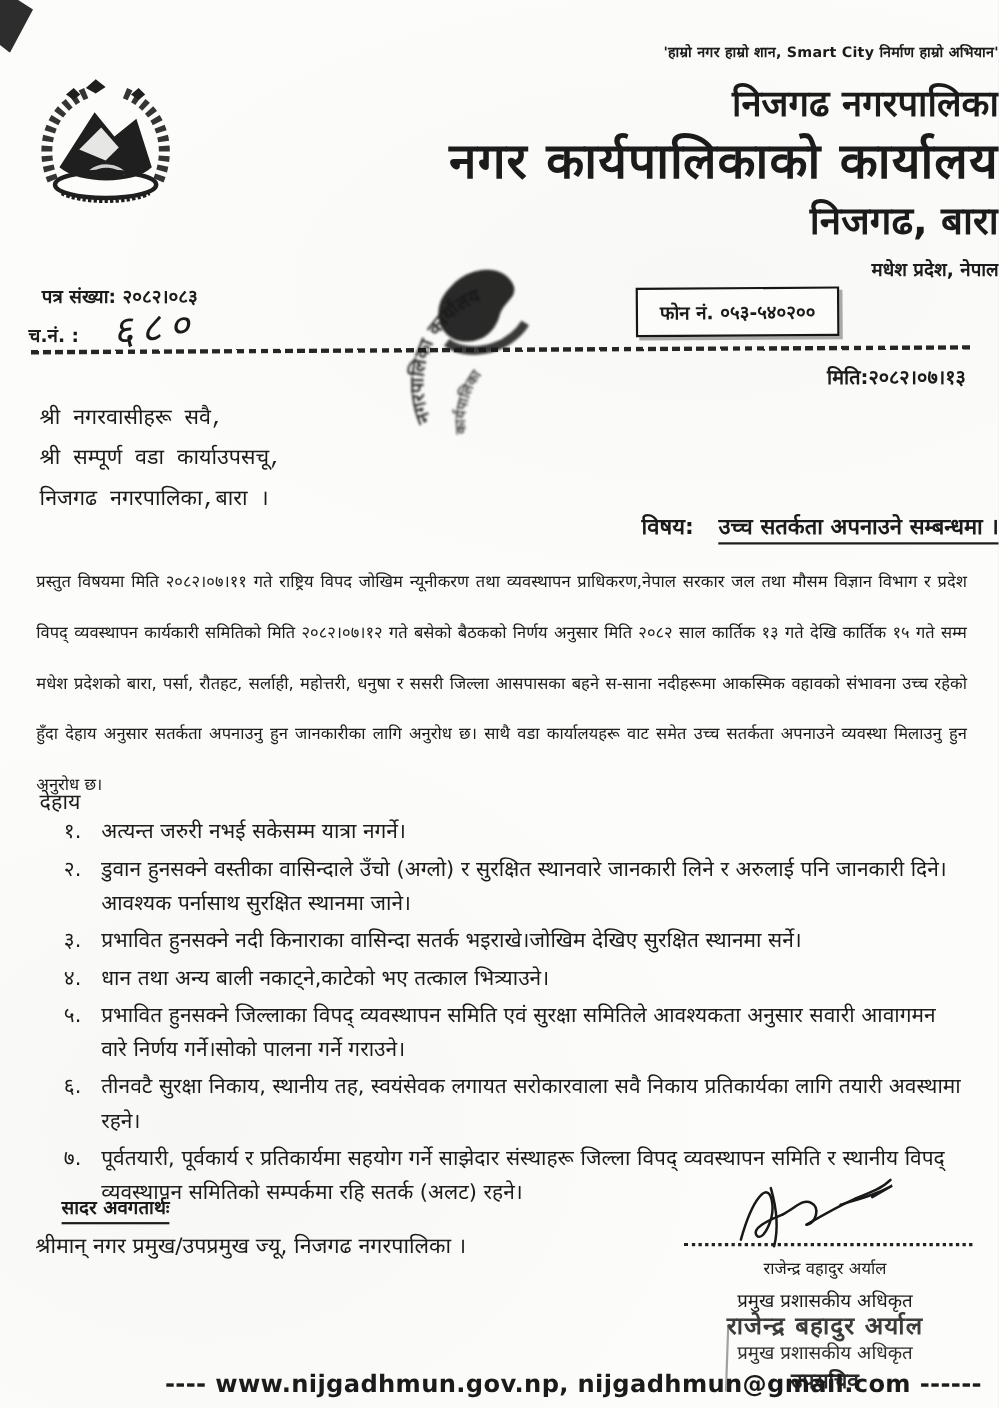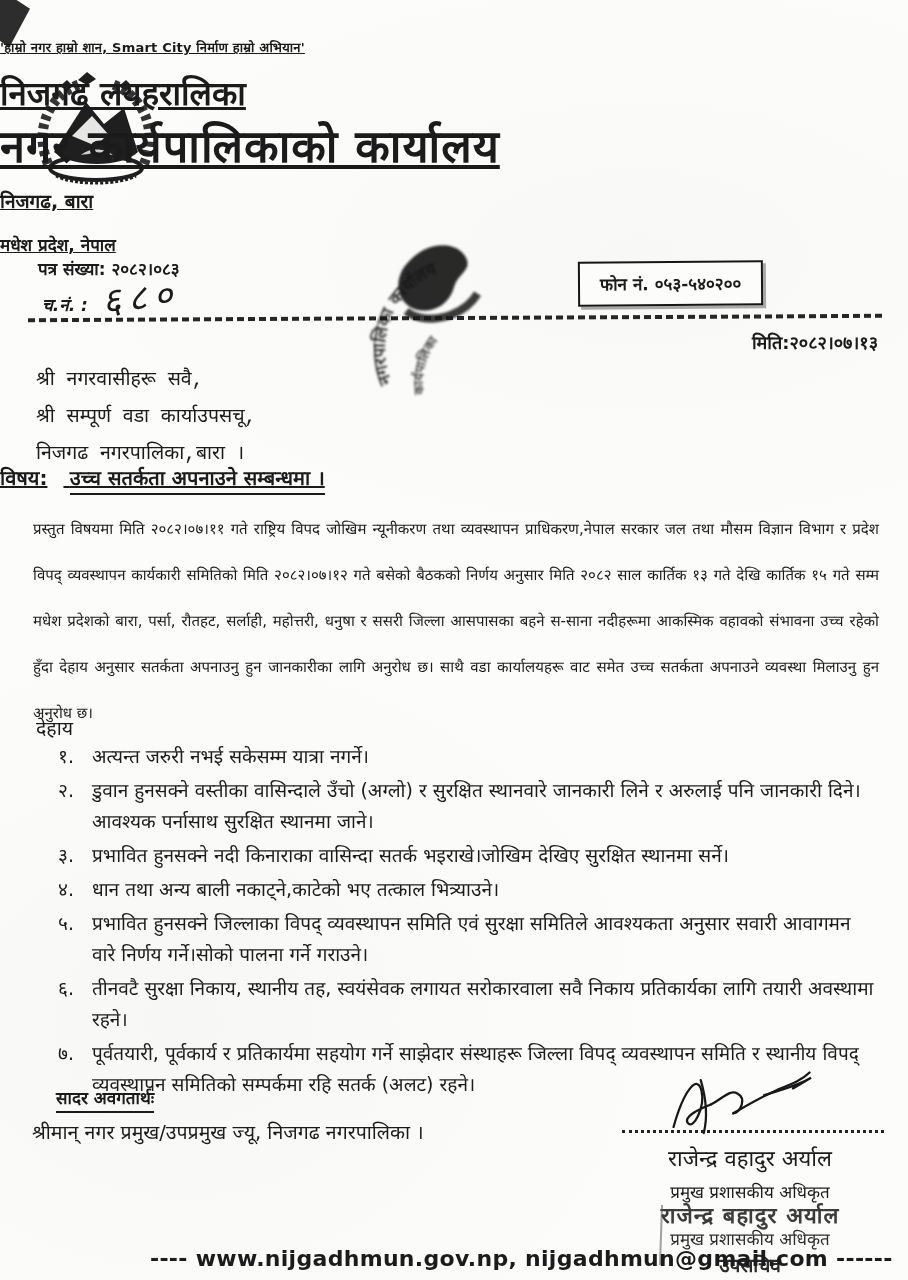--- a/index.html
+++ b/index.html
@@ -10,40 +10,40 @@
     margin:0 auto;
     background:
       radial-gradient(ellipse 600px 300px at 70% 20%, rgba(0,0,0,0.015), transparent),
       radial-gradient(ellipse 500px 400px at 20% 80%, rgba(0,0,0,0.02), transparent),
       #fcfcfa;
     font-family:"DejaVu Sans", sans-serif;
     color:#1b1b1b;
     overflow:hidden;
   }
   .abs { position:absolute; }
-  .ctr { left:0; right:0; text-align:left;text-decoration:underline; }
+  .ctr { left:0; right:0; text-align:right; }
 
   .corner-mark {
     left:0; top:0; width:30px; height:48px;
     background:#161616;
     clip-path:polygon(0 0, 55% 0, 100% 18%, 30% 100%, 0 85%);
     opacity:.9;
   }
 
   .slogan { top:38px; font-size:13px; font-weight:bold; letter-spacing:.2px; }
   .municipality { top:70px; font-size:33px; font-weight:bold; }
   .office-title { top:114px; font-size:45px; font-weight:bold; letter-spacing:1px; }
-  .address { top:188px; font-size:19px; font-weight:bold; }
+  .address { top:176px; font-size:35px; font-weight:bold; }
   .province { top:233px; font-size:17px; font-weight:bold; }
 
   .logo { left:26px; top:64px; width:140px; height:158px; }
 
   .meta-label { font-size:17px; font-weight:bold; }
   .letter-no { left:38px; top:257px; }
-  .ref-no { left:42px; top:293px;font-style:italic; }
+  .ref-no { left:26px; top:293px; }
   .ref-no-value {
     left:102px; top:272px;
     font-size:36px; font-style:italic; letter-spacing:7px;
     transform:rotate(-6deg); font-weight:normal;
   }
   .phone-box {
     left:578px; top:261px;
     border:2.5px solid #161616;
     box-shadow:3px 3px 0 rgba(20,20,20,.35);
     padding:9px 20px;
@@ -83,21 +83,21 @@
   }
   .directive-list .num { flex:0 0 22px; }
   .directive-list .txt { flex:1; }
 
   .cc-heading { left:56px; top:1086px; font-size:17px; font-weight:bold; border-bottom:2px solid #1b1b1b; padding-bottom:2px; }
   .cc-line { left:32px; top:1118px; font-size:19.5px; }
 
   .sig-img { left:628px; top:1068px; width:215px; height:68px; }
   .sig-dots { left:622px; top:1130px; width:262px; border-top:3.5px dotted #222; }
   .sig-block { left:600px; top:1142px; width:300px; text-align:center; }
-  .sig-name { font-size:22px; }
+  .sig-name { font-size:15px; }
   .sig-title { font-size:17px; margin-top:8px; }
   .sig-stamp-name {
     font-size:22px; font-weight:bold; color:#3c3c3c;
     margin-top:-4px; filter:blur(.7px); letter-spacing:1px;
   }
   .sig-stamp-title { font-size:17px; color:#2e2e2e; filter:blur(.3px); margin-top:-2px; }
   .sig-stamp-post { font-size:19px; color:#2a2a2a; filter:blur(.2px); margin-top:2px;font-weight:bold; }
 
   .vline-artifact { left:660px; top:1205px; width:1.5px; height:60px; background:#555; opacity:.55; transform:rotate(2deg); }
 
@@ -122,21 +122,21 @@
       <path d="M34,22 l7,-6 6,6 -6,5 Z" fill="#1f1f1f"></path>
       <path d="M93,22 l7,-6 6,6 -6,5 Z" fill="#1f1f1f"></path>
       <path d="M28,88 L60,38 L78,60 L98,44 L112,88 C96,104 46,104 28,88 Z" fill="#1f1f1f"></path>
       <path d="M46,72 L66,52 L82,70 L70,82 Z" fill="#fcfcfa" opacity=".9"></path>
       <path d="M56,92 C66,84 80,86 88,94" fill="none" stroke="#fcfcfa" stroke-width="3" opacity=".8"></path>
       <ellipse cx="70" cy="104" rx="46" ry="12" fill="none" stroke="#1f1f1f" stroke-width="4"></ellipse>
       <path d="M30,112 A46,14 0 0 0 110,112" fill="none" stroke="#1f1f1f" stroke-width="3" stroke-dasharray="3 2"></path>
     </svg>
   </div>
 
-  <div class="abs ctr municipality">निजगढ लयहरालिका</div>
+  <div class="abs ctr municipality">निजगढ नगरपालिका</div>
   <div class="abs ctr office-title">नगर कार्यपालिकाको कार्यालय</div>
   <div class="abs ctr address">निजगढ, बारा</div>
   <div class="abs ctr province">मधेश प्रदेश, नेपाल</div>
 
   <div class="abs letter-no meta-label">
     <span>पत्र संख्या:</span>
     <span>२०८२।०८३</span>
   </div>
   <div class="abs ref-no meta-label">च.नं. :</div>
   <div class="abs ref-no-value">६८०</div>

